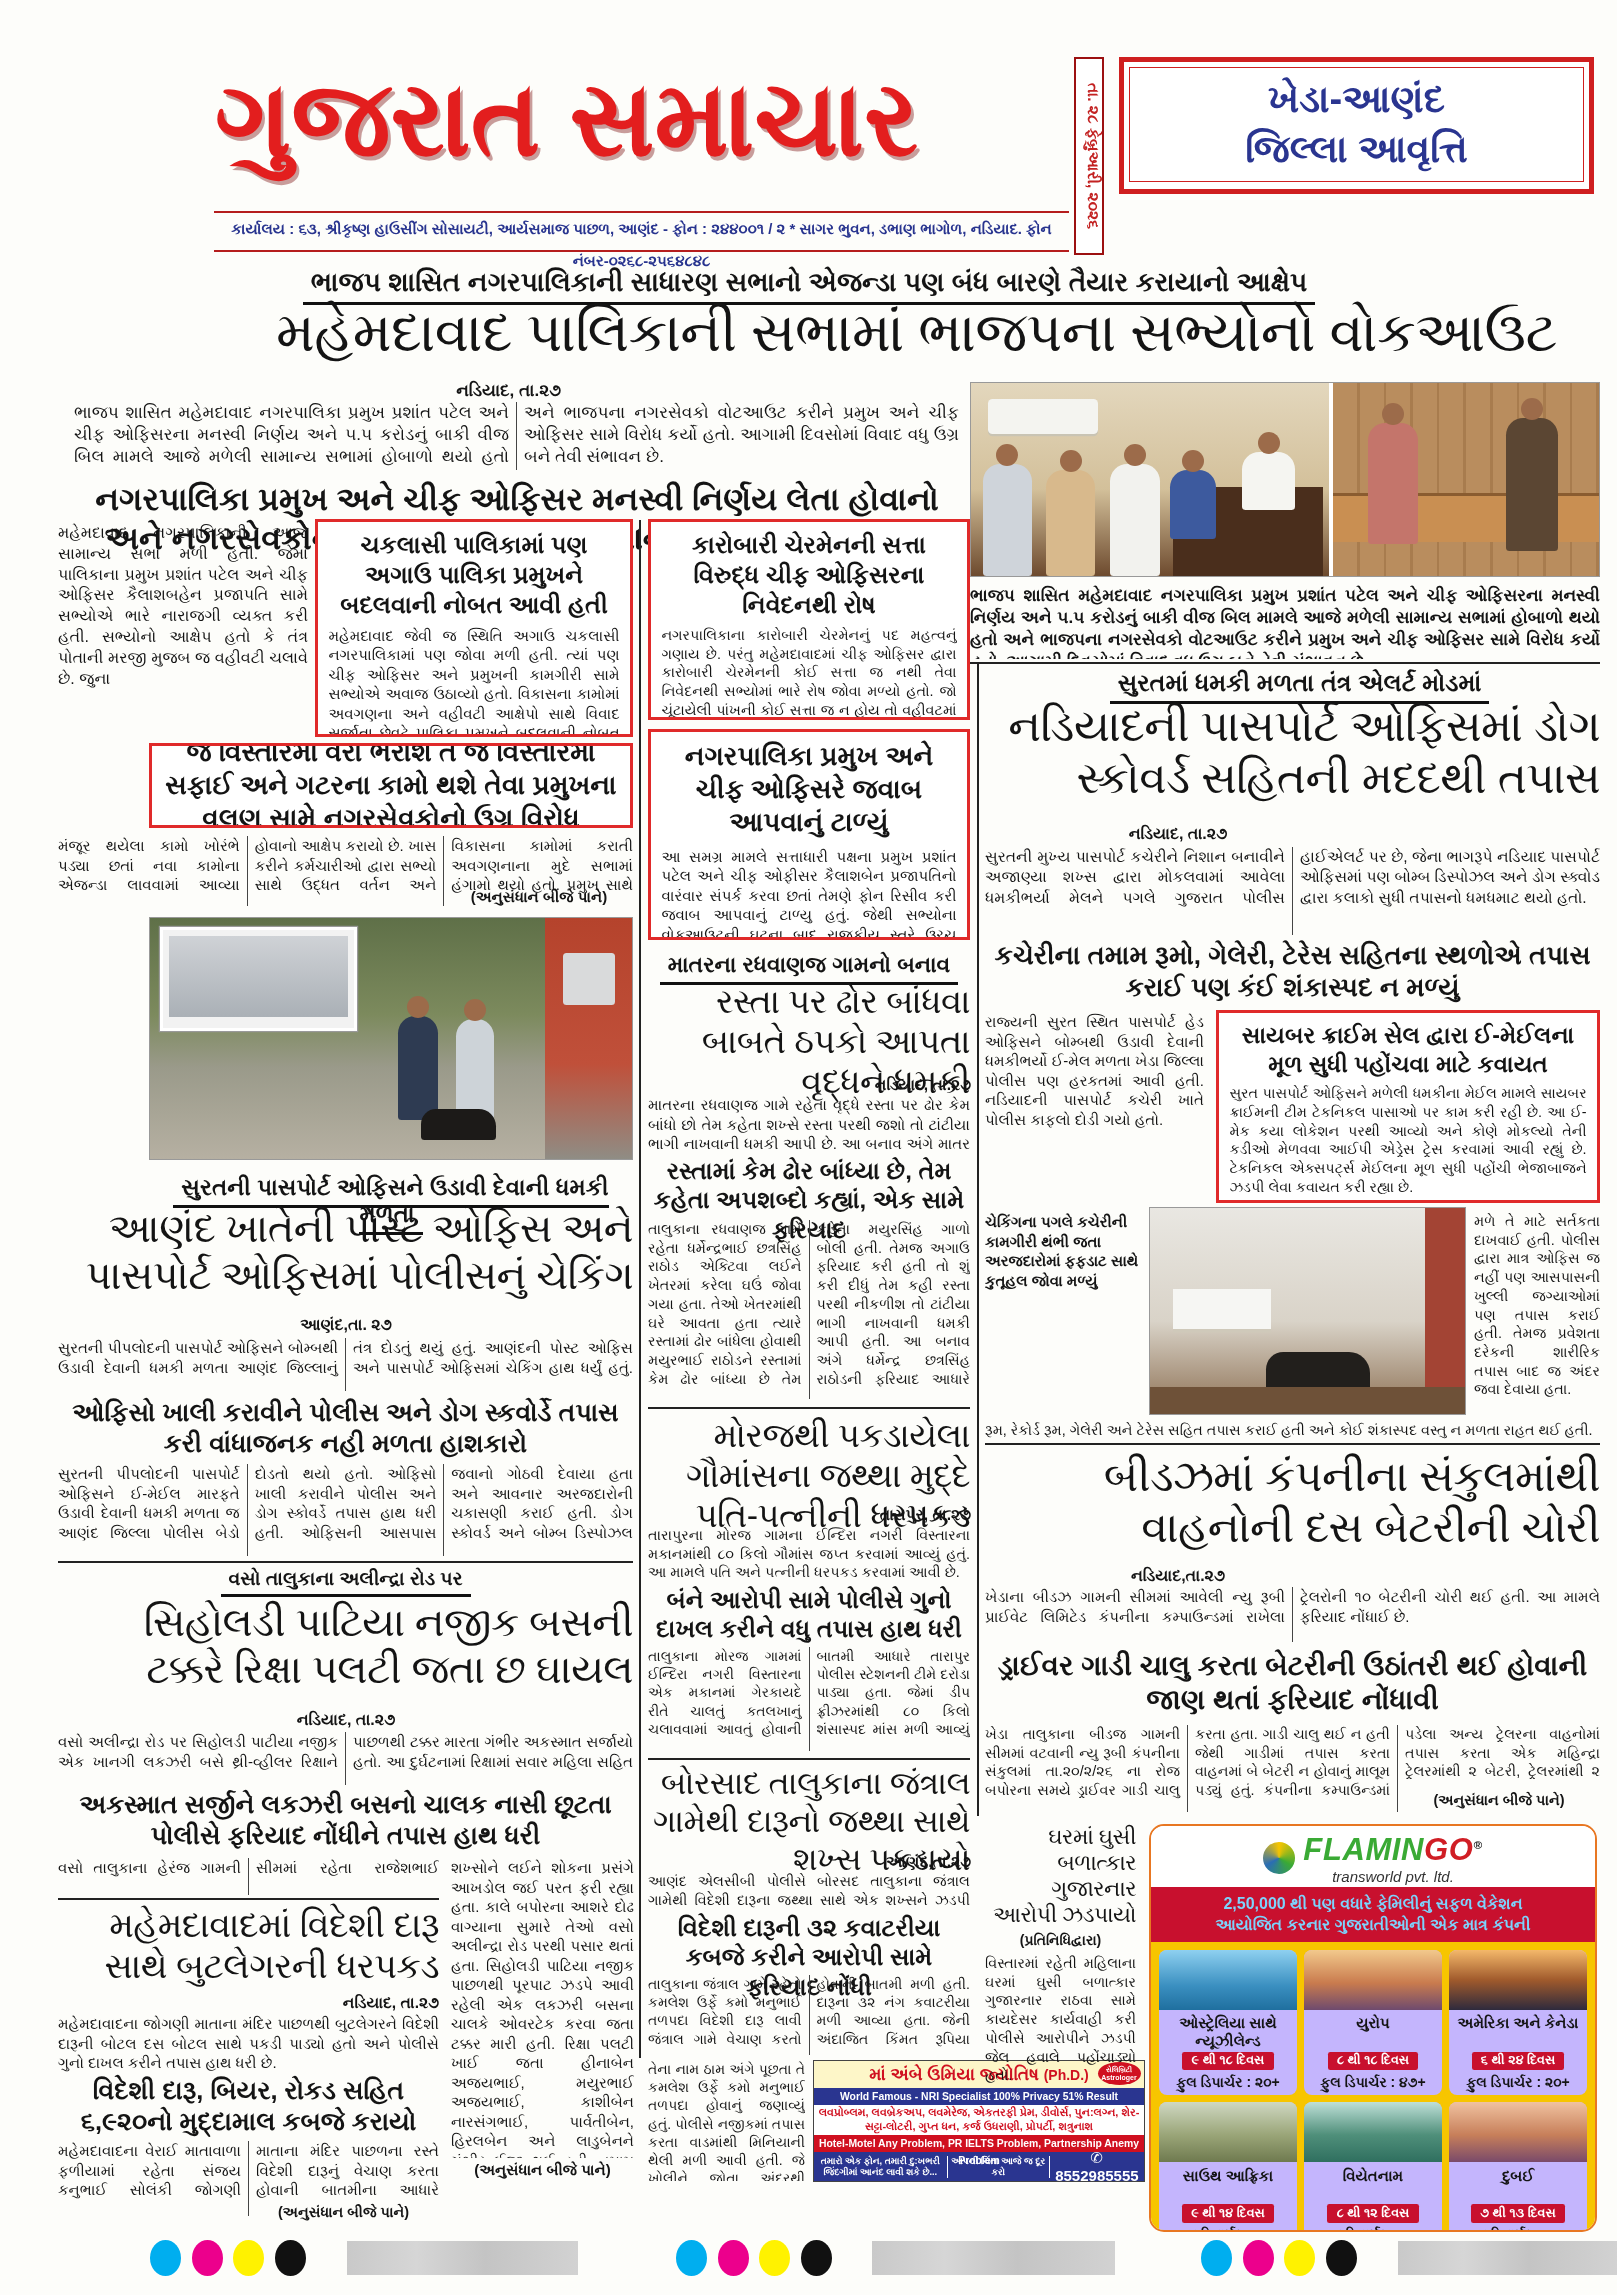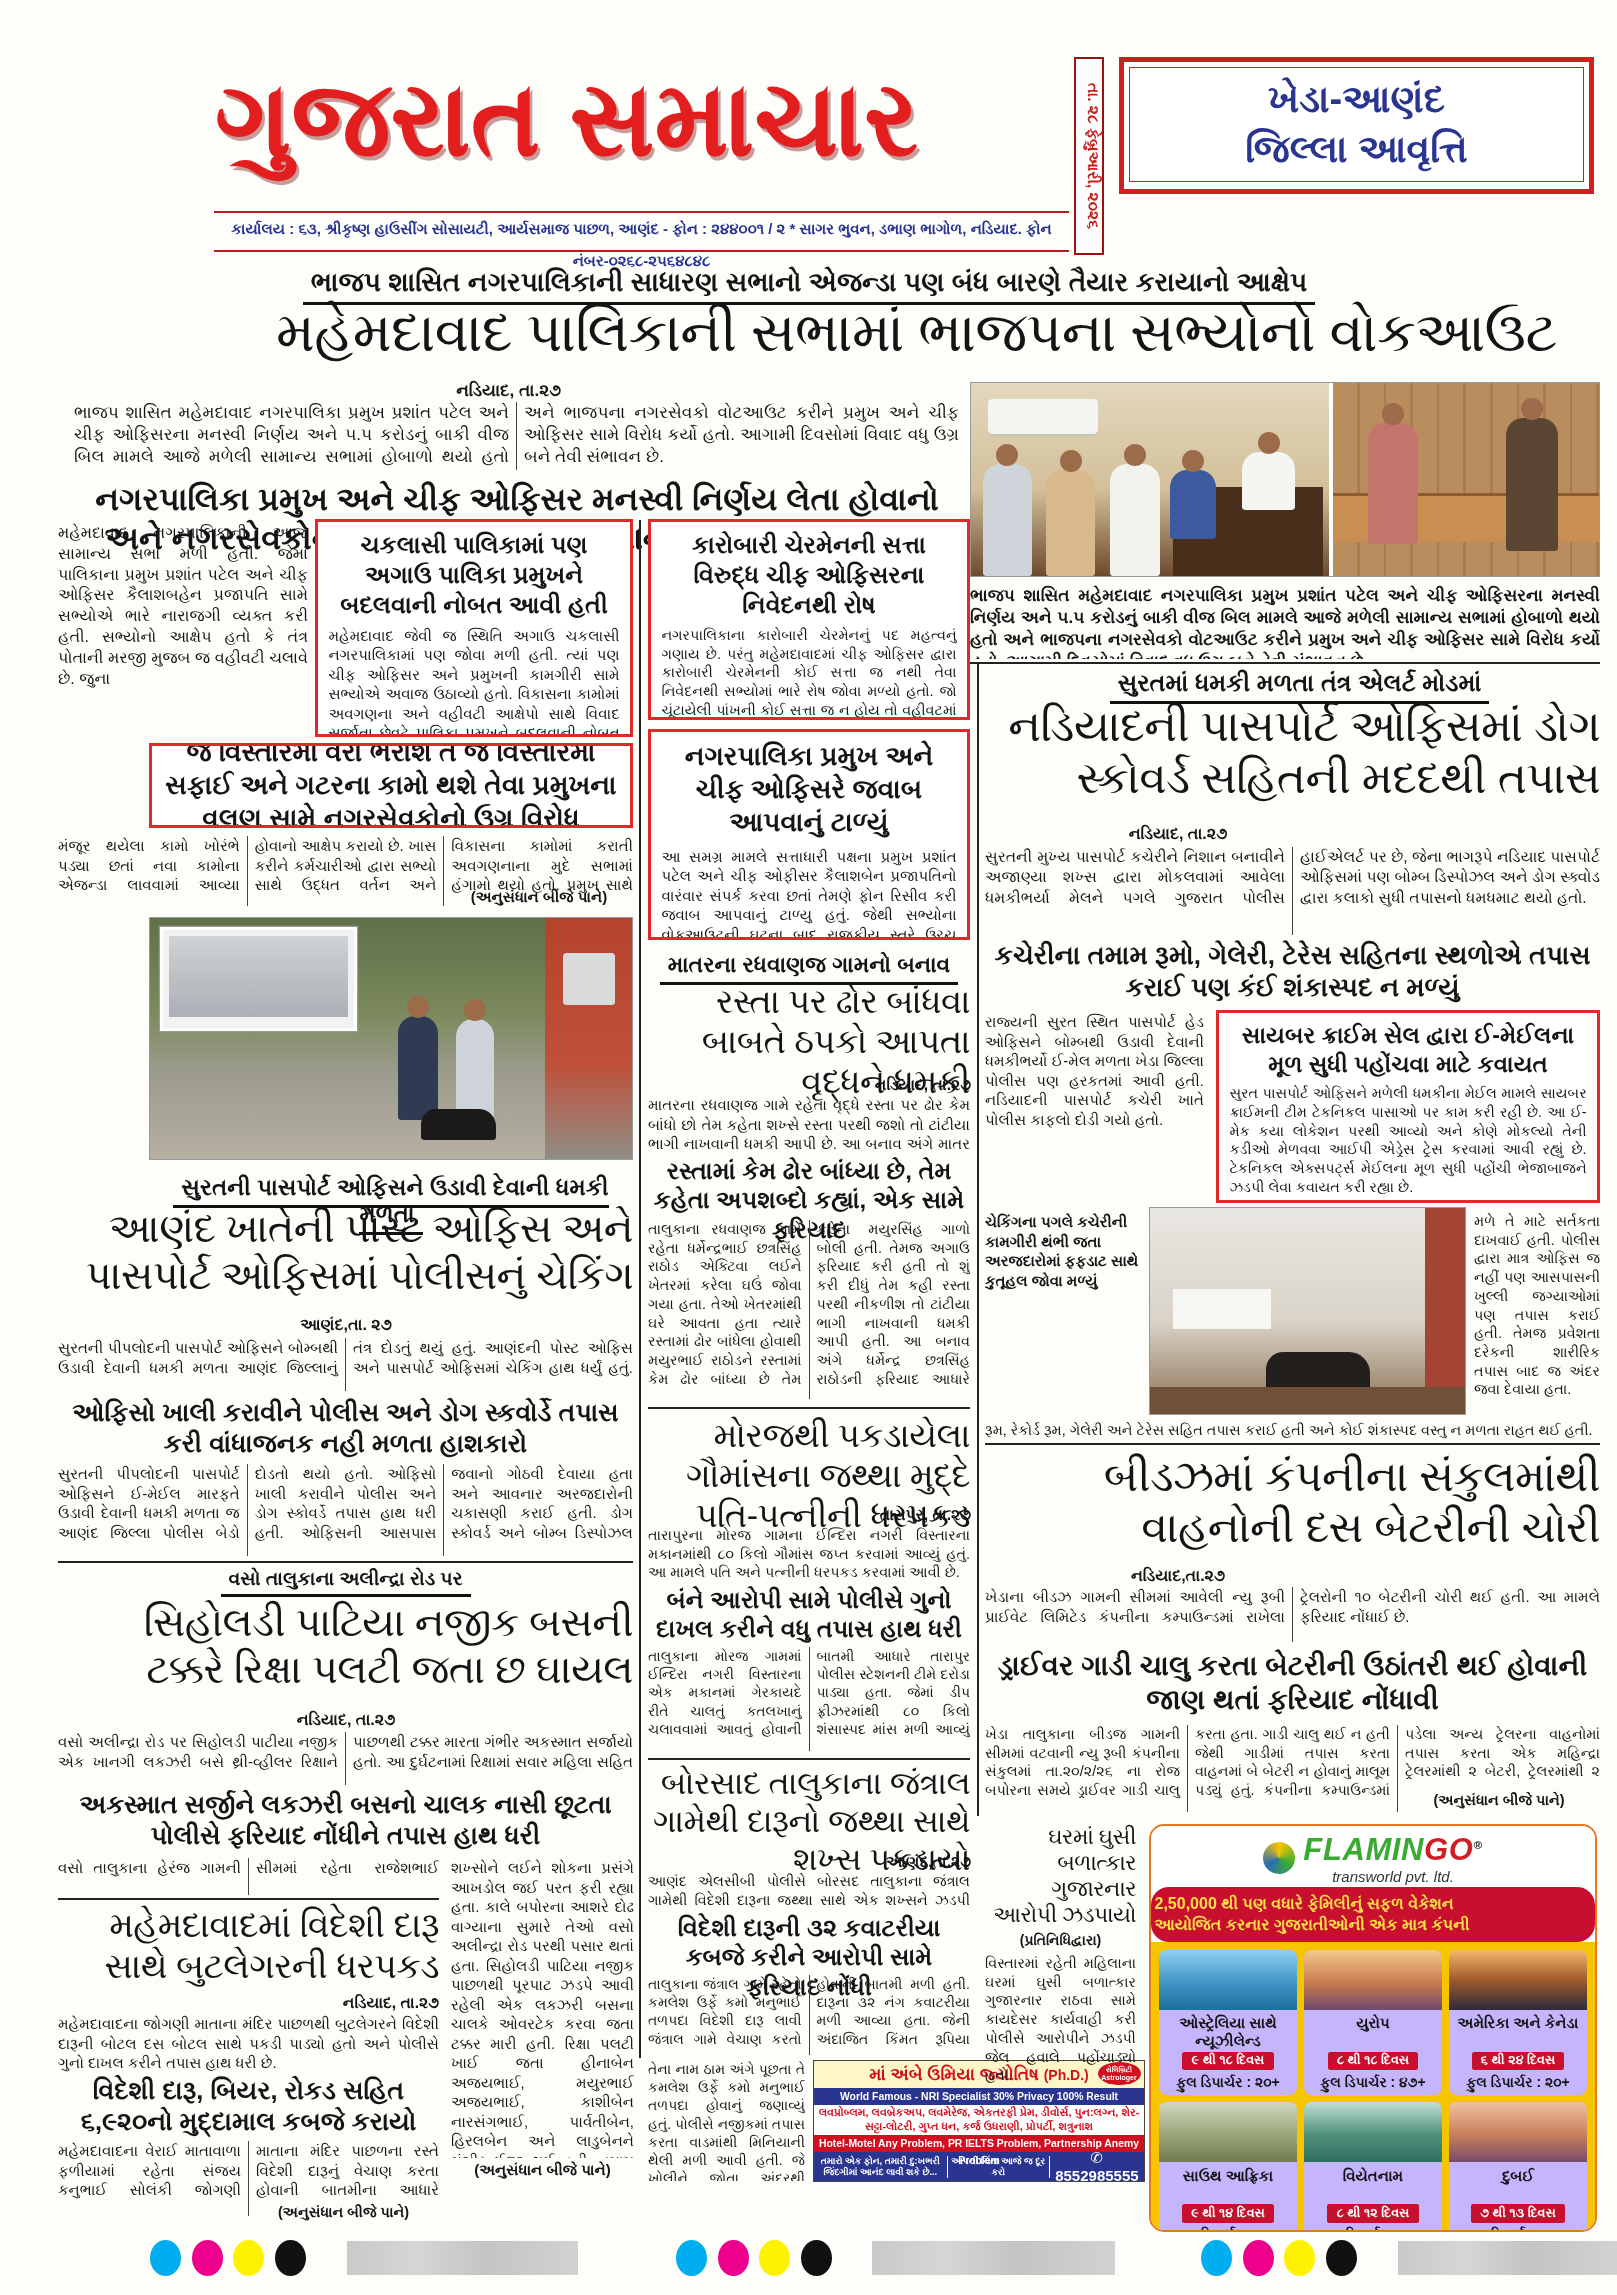--- a/index.html
+++ b/index.html
@@ -28,21 +28,21 @@
   
   #logo{color:#e31e1e;font-weight:800;text-align:center;text-shadow:2.9px 3.5px 0 rgba(120,10,10,.4);}
   #addr{color:#28348f;font-weight:bold;text-align:center;border-top:2.9px solid #b51d1d;border-bottom:2.9px solid #b51d1d;}
   #datebox{border:2.9px solid #9c1010;color:#c32222;font-weight:bold;writing-mode:vertical-rl;
            text-align:center;box-sizing:border-box;background:#fff;}
   #edbox{border:5.2px solid #cf1f1f;box-sizing:border-box;background:#fff;}
   #edbox .inner{border:1.7px solid #cf1f1f;margin:5.2px;height:calc(100% - 14px);display:flex;flex-direction:column;
                 justify-content:center;color:#2a3590;font-weight:bold;text-align:center;line-height:1.3;}
   
   #flam{border:2.9px solid #e87722;border-radius:15px;background:#fff;box-sizing:border-box;overflow:hidden;}
-  .flam-banner{background:#c8102e;color:#fde047;font-weight:bold;padding:5.8px 3.5px;line-height:1.35;border-radius:18px;}
+  .flam-banner{background:#c8102e;color:#7dd3fc;text-align:center;font-weight:bold;padding:5.8px 3.5px;line-height:1.35;}
   .flam-grid{background:#f7c500;display:grid;grid-template-columns:1fr 1fr 1fr;gap:7px;padding:8px;}
   .pkg{background:#c4b5fd;border-radius:8px;overflow:hidden;text-align:center;padding-bottom:4.6px;}
   .pkg-img{height:60px;}
   .pkg-title{font-weight:bold;font-size:15px;line-height:1.15;padding:4.6px 2.3px 2.3px 2.3px;min-height:35px;}
   .pkg-days{display:inline-block;background:#c8102e;color:#fff;font-weight:bold;font-size:12.7px;padding:1.7px 9.2px;border-radius:2.3px;}
   .pkg-dep{font-weight:bold;font-size:14px;margin-top:3.5px;}
   
   #astro{border:1.7px solid #444;box-sizing:border-box;overflow:hidden;background:#fff;}
   .as-y{background:#fdf6c8;color:#d01020;font-weight:bold;text-align:center;position:relative;}
   .as-b{background:#2a3590;color:#fff;font-weight:bold;text-align:center;}
@@ -208,21 +208,21 @@
 
   <div id="astro" class="abs" style="left:813px;top:2060px;width:332px;height:122px;">
     <div class="as-y" style="height:26.6px;font-size:17.3px;line-height:26.6px;">
       <span>માં અંબે ઉમિયા જ્યોતિષ</span>
       <span style="font-size:14px;text-align:right;">(Ph.D.)</span>
       <div class="badge">
         <span>સેલિબ્રિટી</span>
           <span>Astrologer</span>
       </div>
     </div>
-    <div class="as-b" style="height:17.3px;font-size:10.4px;line-height:17.3px;">World Famous - NRI Specialist 30% Privacy 100% Result</div>
+    <div class="as-b" style="height:17.3px;font-size:10.4px;line-height:17.3px;">World Famous - NRI Specialist 100% Privacy 51% Result</div>
     <div class="as-w" style="height:30px;font-size:11px;padding:1.2px 3.5px;box-sizing:border-box;">લવપ્રોબ્લમ, લવબ્રેકઅપ, લવમેરેજ, એકતરફી પ્રેમ, ડીવોર્સ, પુન:લગ્ન, શેર-સટ્ટા-લોટરી, ગુપ્ત ધન, કર્જ ઉધરાણી, પ્રોપર્ટી, શત્રુનાશ</div>
     <div class="as-r" style="height:17.3px;font-size:10.4px;line-height:17.3px;">Hotel-Motel Any Problem, PR IELTS Problem, Partnership Anemy Problem</div>
     <div class="as-bb" style="height:29px;font-size:9.2px;">
       <div style="flex:1.2;padding:0 3.5px;border-right:1.2px solid #fff;text-align:center;">તમારો એક ફોન, તમારી દુ:ખભરી જિંદગીમાં આનંદ લાવી શકે છે...</div>
       <div style="flex:0.9;padding:0 3.5px;border-right:1.2px solid #fff;text-align:center;">આપની ચિંતા આજે જ દૂર કરો</div>
       <div style="flex:0.9;text-align:center;font-size:15px;">
         <span>✆</span>
         <span>8552985555</span>
       </div>
     </div>

